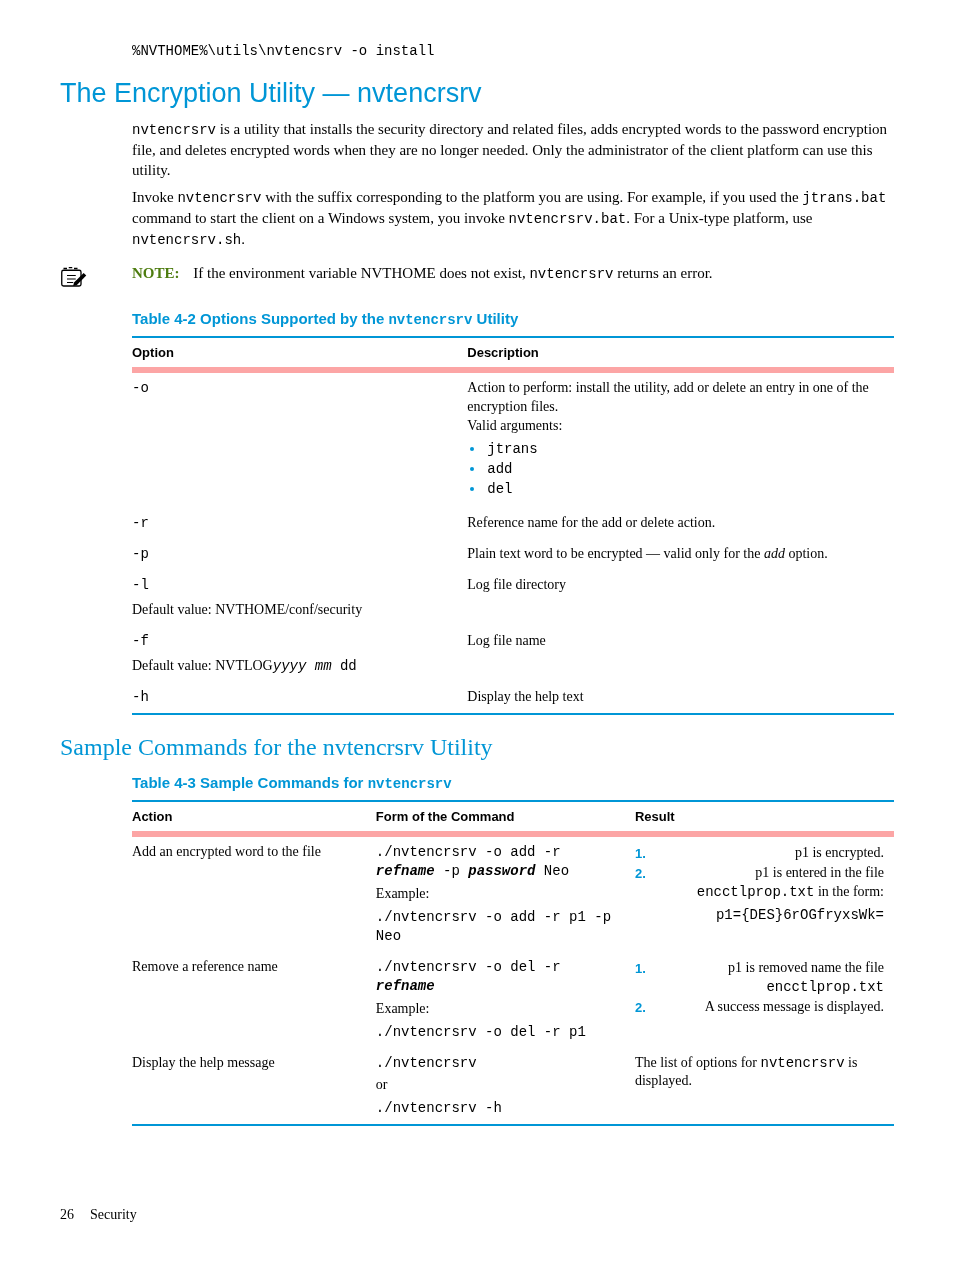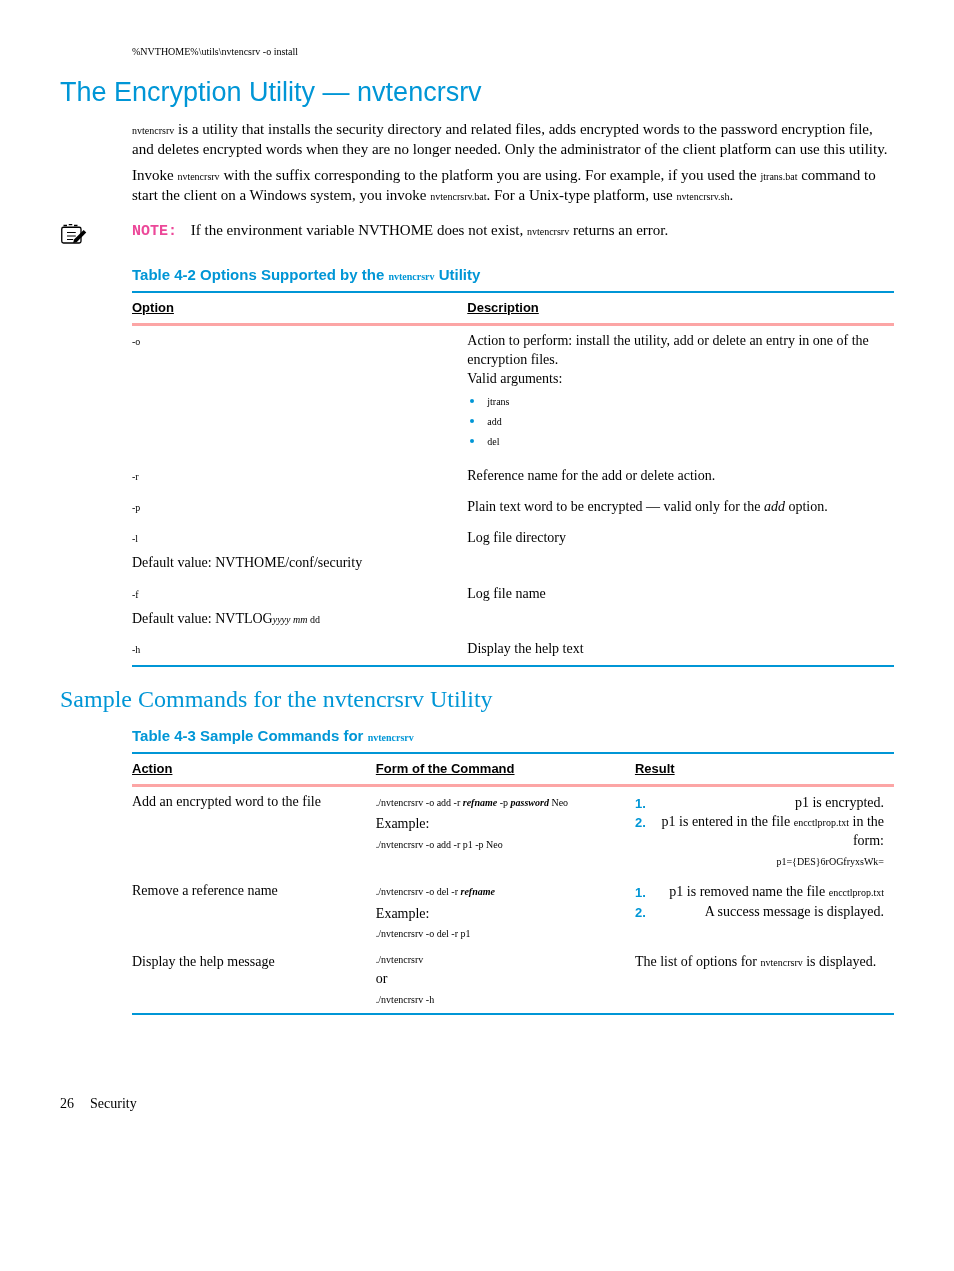--- a/index.html
+++ b/index.html
@@ -6,21 +6,21 @@
     margin: 0;
     padding: 40px 60px 40px 60px;
     font-family: "Palatino Linotype", "Book Antiqua", Palatino, serif;
     font-size: 15px;
     color: #000;
     background: #fff;
     width: 954px;
     box-sizing: border-box;
     line-height: 1.35;
   }
-  .code { font-family: Liberation Serif, serif; font-size: 10px; }
+  .code { font-family: Liberation Mono, monospace; font-size: 14px; }
   .h1 {
     font-family: "Arial Narrow", Arial, sans-serif;
     font-weight: 300;
     font-size: 27px;
     color: #0096d6;
     margin: 14px 0 8px 0;
     font-stretch: condensed;
   }
   .h2 {
     font-family: Liberation Serif, serif;
@@ -36,23 +36,23 @@
     font-size: 15px;
     color: #0096d6;
     margin: 10px 0 6px 0;
   }
   .tcap .code { font-weight: bold; color: #0096d6; }
   .indent { margin-left: 72px; }
   p { margin: 6px 0; }
   .note-row { display: flex; align-items: flex-start; margin-top: 14px; }
   .note-icon { width: 72px; flex: none; padding-top: 2px; }
   .note-body { flex: 1; }
-  .note-label { font-family: Liberation Mono, monospace; font-weight: bold; color: #ec4899; margin-right: 10px; margin-top: 6px; }
+  .note-label { font-family: Liberation Serif, serif; font-weight: bold; color: #4d7c0f; margin-right: 10px; margin-top: 6px; }
   table { border-collapse: collapse; width: 100%; }
-  thead tr { border-top: 2px solid #0096d6; border-bottom: 3px solid #fca5a5; text-decoration: underline; }
+  thead tr { border-top: 2px solid #0096d6; border-bottom: 6px solid #fca5a5; }
   th {
     font-family: Arial, Helvetica, sans-serif;
     font-size: 13px;
     font-weight: bold;
     text-align: left;
     padding: 6px 6px 6px 0;
   }
   tbody tr.last { border-bottom: 2px solid #0096d6; }
   td { padding: 6px 10px 6px 0; vertical-align: top; font-size: 14px; }
   ul.b { list-style: disc; padding-left: 18px; margin: 4px 0; }

